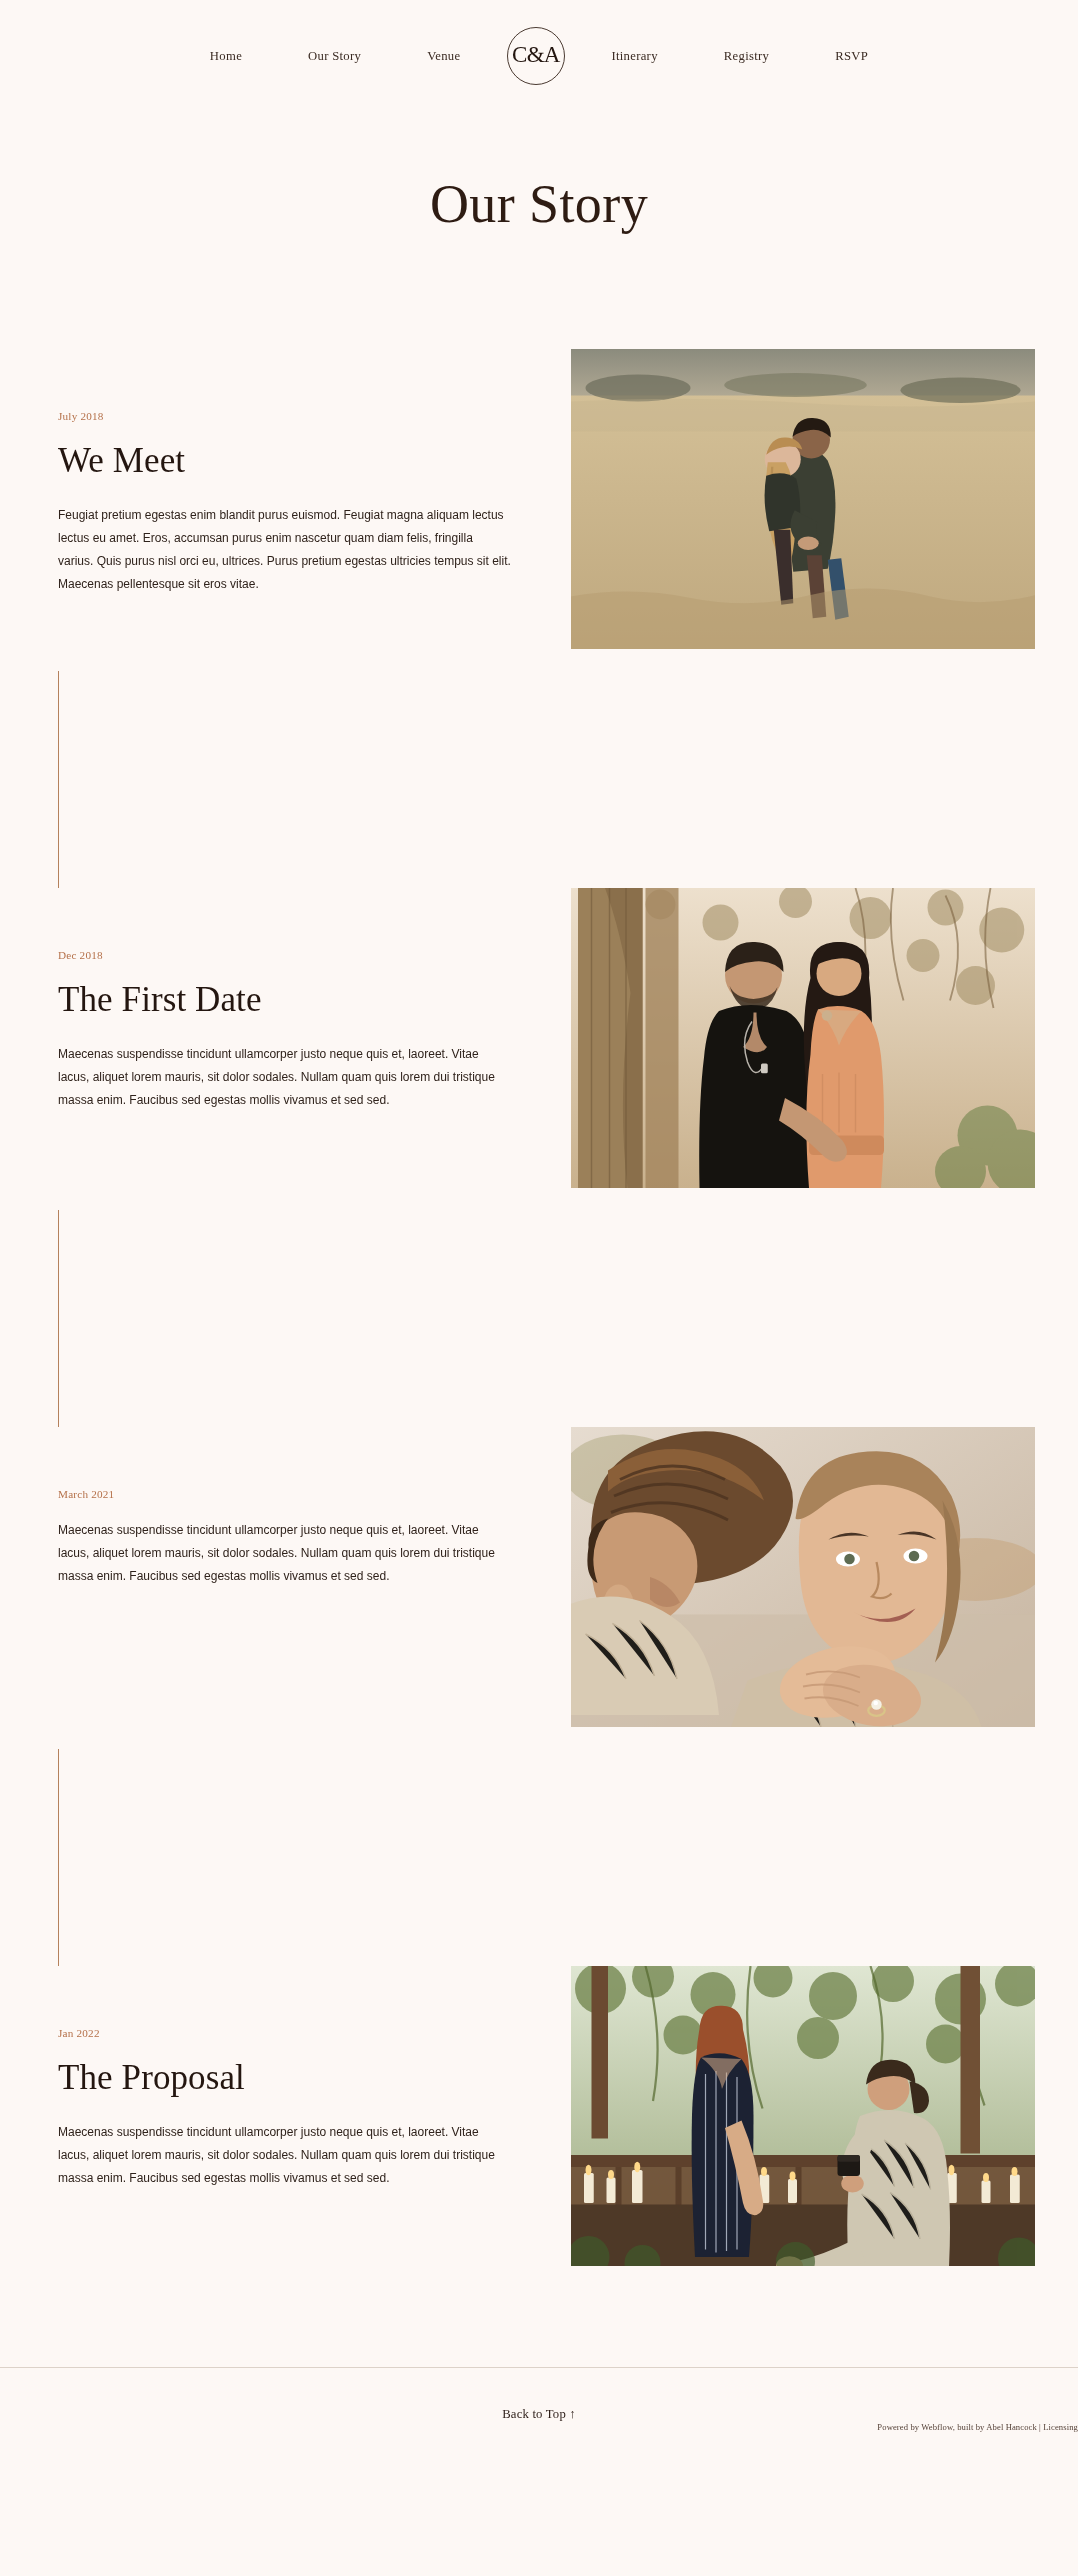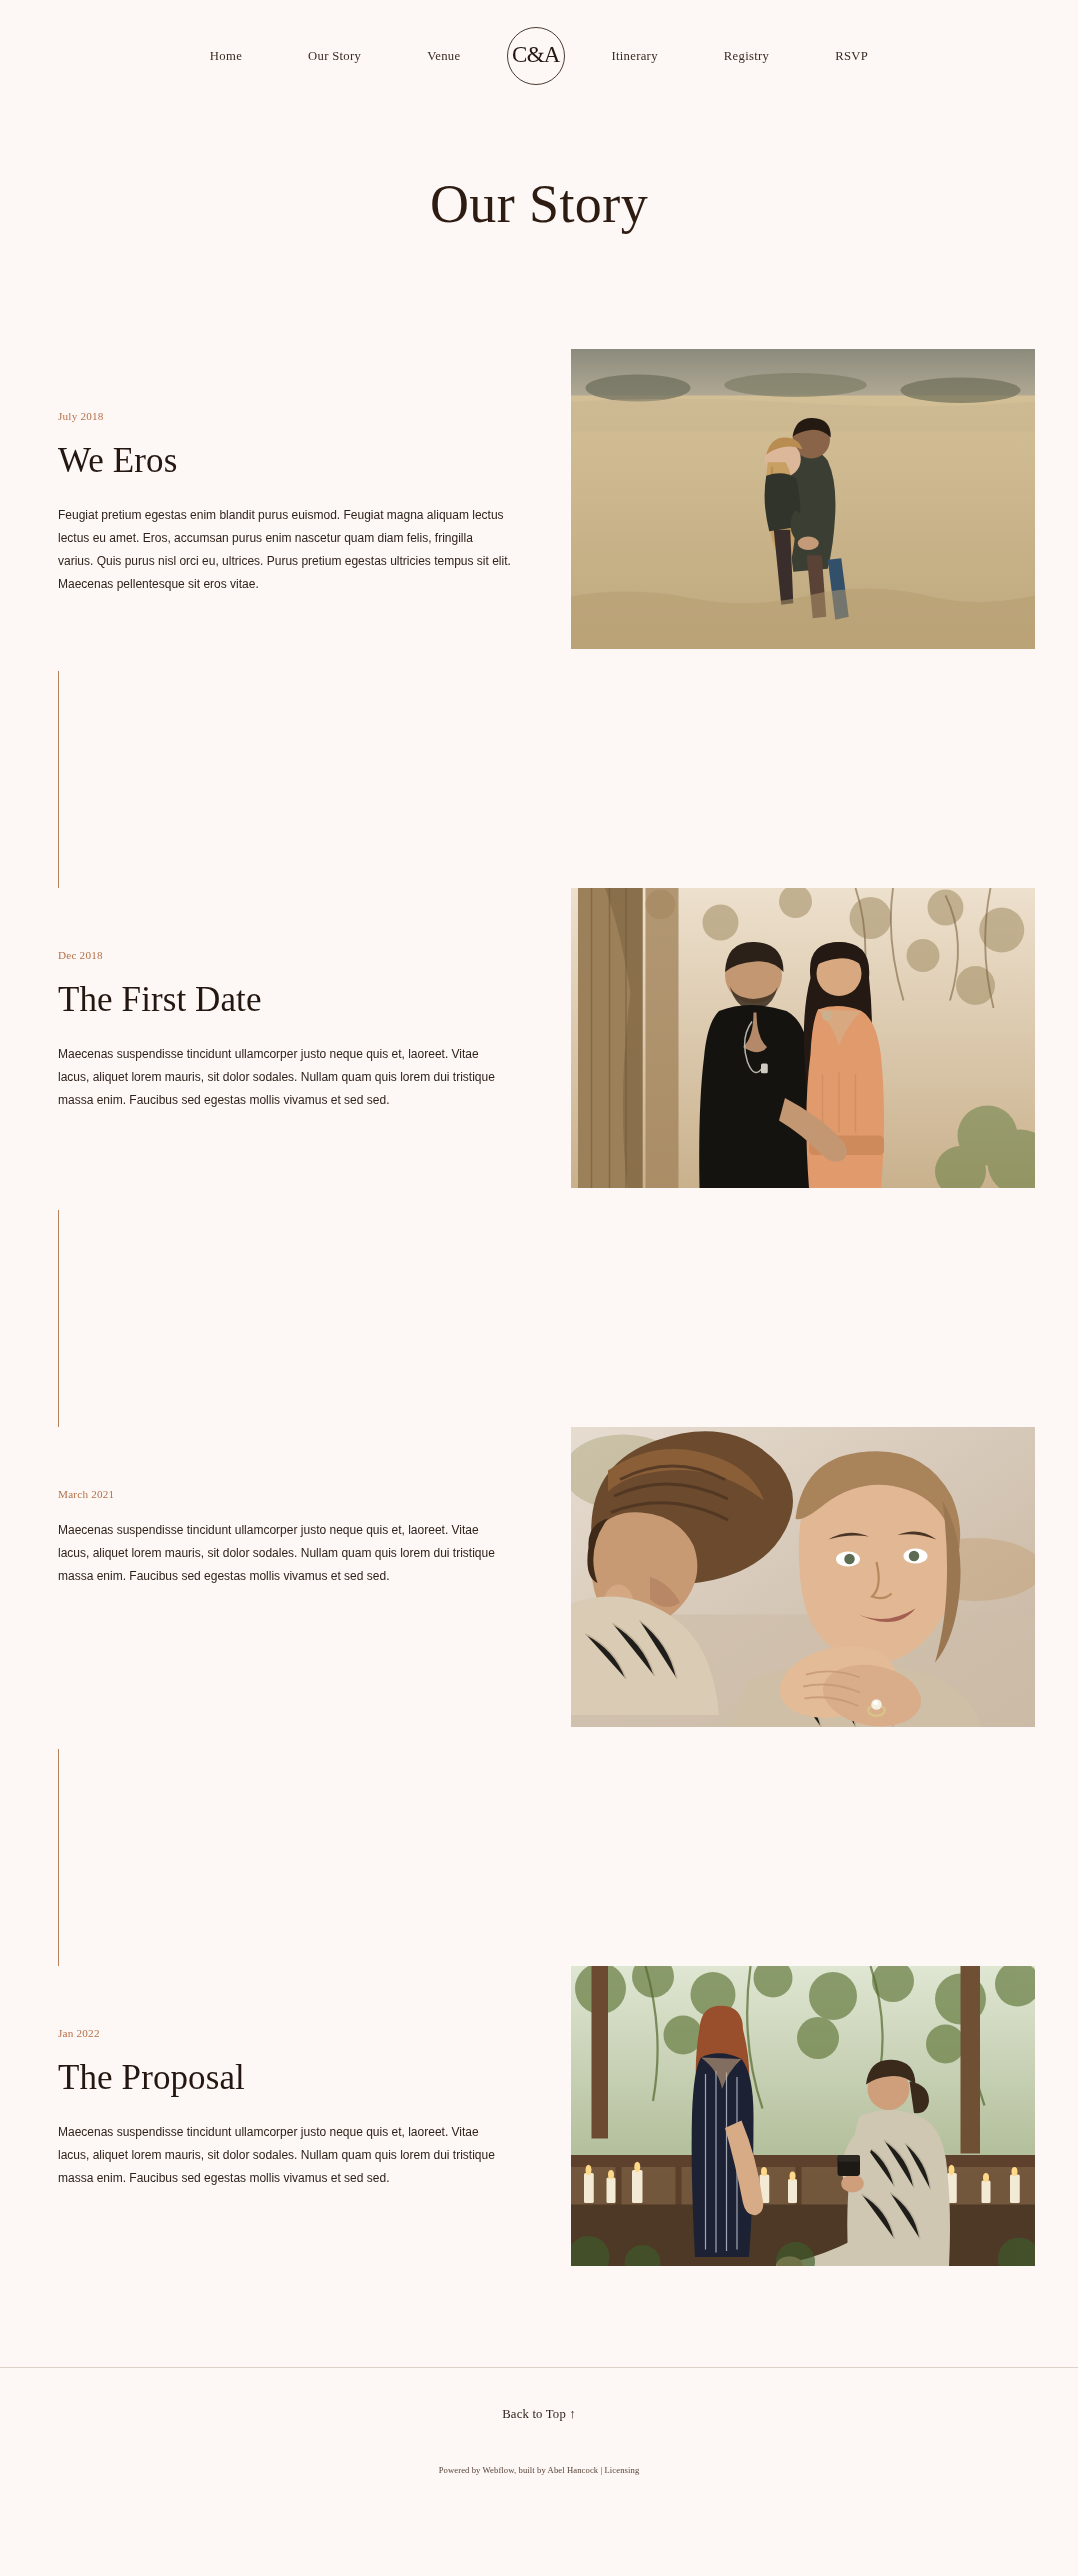--- a/index.html
+++ b/index.html
@@ -144,26 +144,26 @@
   .back-to-top {
     font-family:"Liberation Serif", serif;
     font-size:12.7px;
     color:#2b1c16;
     text-decoration:none;
     letter-spacing:0.2px;
     cursor:pointer;
     display:inline-block;
   }
   .credit {
-    margin-top:43px;
     padding-bottom:28.5px;
     font-family:"Liberation Serif", serif;
     font-size:8.6px;
     color:#564238;
     letter-spacing:0.1px;
+    text-align:right;
   }
   .credit a { color:#564238; text-decoration:none; cursor:pointer; }
 </style>
 </head>
 <body>
 
 <nav class="nav">
   <div class="nav-group">
     <a class="nav-link">Home</a>
     <a class="nav-link">Our Story</a>
@@ -183,21 +183,21 @@
 
 <header class="page-title-wrap">
   <h1 class="page-title">Our Story</h1>
 </header>
 
 <main class="timeline">
 
   <section class="story">
     <div class="story-text">
       <div class="story-date">July 2018</div>
-      <h2 class="story-heading">We Eros</h2>
+      <h2 class="story-heading">We Meet</h2>
       <p class="story-body">Feugiat pretium egestas enim blandit purus euismod. Feugiat magna aliquam lectus lectus eu amet. Eros, accumsan purus enim nascetur quam diam felis, fringilla varius. Quis purus nisl orci eu, ultrices. Purus pretium egestas ultricies tempus sit elit. Maecenas pellentesque sit eros vitae.</p>
     </div>
     <figure class="story-photo">
       <svg viewBox="0 0 620 400" preserveAspectRatio="xMidYMid slice" aria-hidden="true">
         <defs>
           <linearGradient id="g1sky" x1="0" y1="0" x2="0" y2="1">
             <stop offset="0" stop-color="#8b8b7d"></stop>
               <stop offset="1" stop-color="#b0a893"></stop>
           </linearGradient>
           <linearGradient id="g1field" x1="0" y1="0" x2="0" y2="1">

